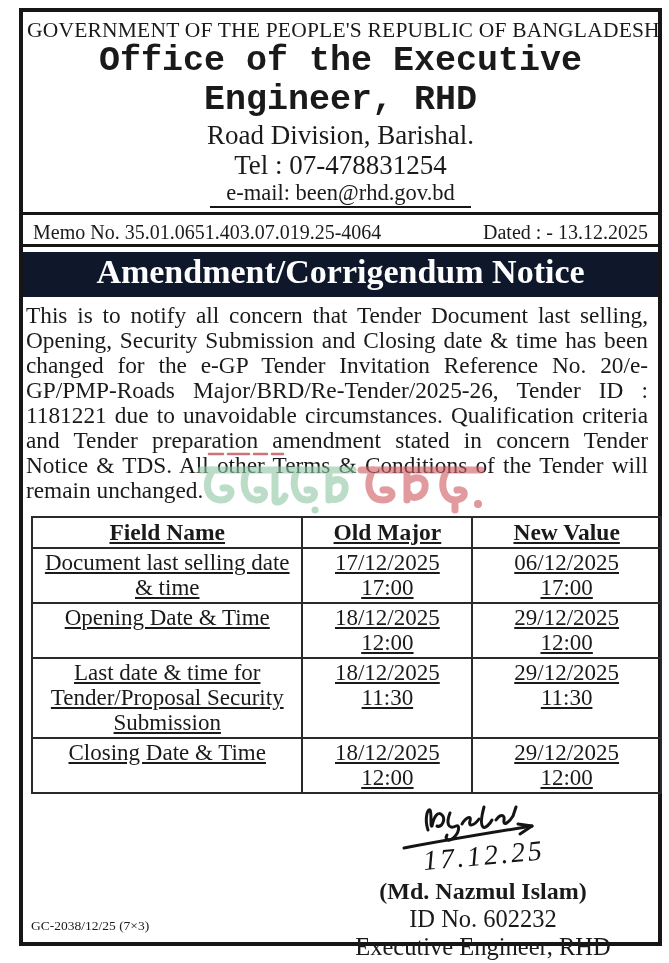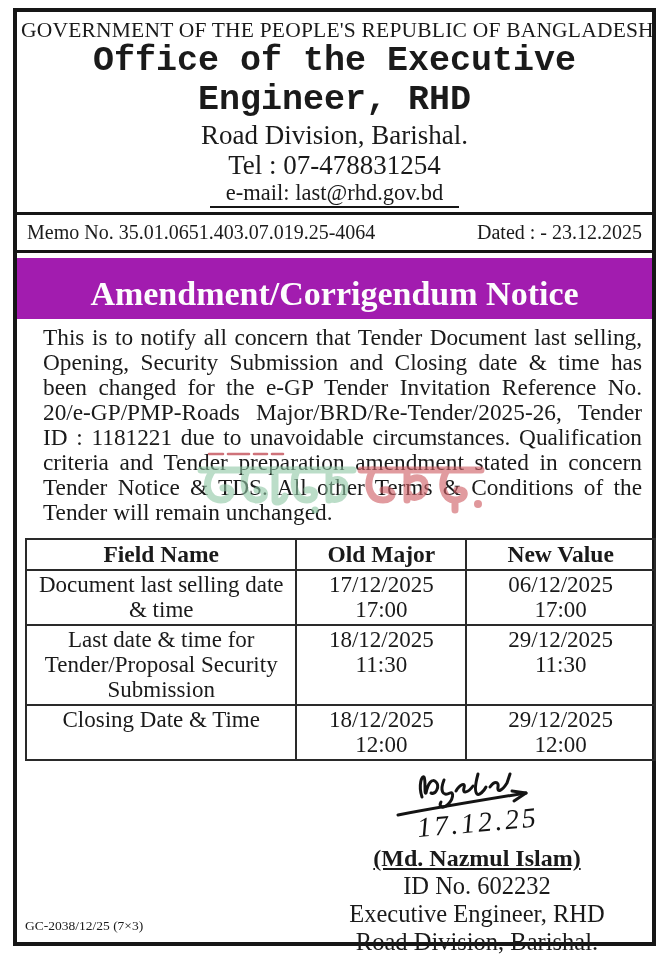--- a/index.html
+++ b/index.html
@@ -2,78 +2,78 @@
 <html><head>
 <meta charset="utf-8">
 <style>
   * { margin:0; padding:0; box-sizing:border-box; }
   html,body { background:#ffffff; }
   .page {
     position:relative; width:669px; height:963px; background:#fff;
     font-family:"Liberation Serif", serif; color:#1a1a1a; overflow:hidden;
   }
   .frame {
-    position:absolute; left:13px; top:8px; width:643px; height:938px;
+    position:absolute; left:19px; top:8px; width:643px; height:938px;
     border:4px solid #161616; background:#fff;
   }
   
   .letterhead { text-align:center; padding:6px 4px 4px; border-bottom:3px solid #161616; }
   .gov-line   { font-size:21.5px; line-height:24px; letter-spacing:0.2px; white-space:nowrap; }
   .office-line{ font-size:35px; font-weight:bold; line-height:39px;font-family:Liberation Mono, monospace; }
   .division-line { font-size:27px; line-height:30px; }
   .tel-line   { font-size:27px; line-height:30px; }
   .email-line { font-size:22.5px; line-height:25px; }
   .email-line span { display:inline-block; border-bottom:2px solid #161616; padding:0 16px 1px; }
   
   .memo-row { display:flex; justify-content:space-between; align-items:center;
-              font-size:20px; line-height:24px; padding:5px 10px 6px; border-bottom:3px solid #161616; }
+              font-size:20px; line-height:24px; padding:5px 10px 0; border-bottom:3px solid #161616; }
   
-  .banner { margin-top:5px; background:#a21caf; color:#fdfdfd; text-align:center;
-            font-weight:bold; font-size:34px; line-height:40px; padding:16px 0 5px; }
+  .banner { margin-top:5px; background:#0f172a; color:#fdfdfd; text-align:center;
+            font-weight:bold; font-size:34px; line-height:40px; padding:0 0 5px; }
   
   .body-text { font-size:23.3px; line-height:25px; text-align:justify;
-               padding:6px 10px 0 26px; }
+               padding:6px 10px 0 3px; }
   
   .amend-table { border-collapse:collapse; margin:13px 4px 0 8px; width:631px;
                  font-size:23px; table-layout:fixed; position:relative; z-index:1; }
   .amend-table th, .amend-table td {
       border:2px solid #2a2a2a; text-align:center; vertical-align:top;
-      padding:1px 4px 2px; line-height:25px; }
+      padding:1px 4px 2px; line-height:25px;text-decoration:underline; }
   .amend-table th { font-size:23.5px; font-weight:bold; padding:2px 4px; }
   .col-field { width:43%; } .col-old { width:27%; } .col-new { width:30%; }
   .row-tall td { height:79px;margin-left:32px; }
   .row-mid td  { height:54px;margin-left:21px; }
   
   .watermark { position:absolute; left:194px; top:446px; width:294px; height:74px;
                z-index:3; pointer-events:none; }
   
   .sig-block { width:330px; margin:6px 10px 0 auto; text-align:center; }
   .sig-svg   { display:block; margin:0 auto; width:235px; height:78px; }
-  .sig-name  { font-weight:bold; font-size:24px; line-height:27px;text-decoration:underline; }
+  .sig-name  { font-weight:bold; font-size:24px; line-height:27px; }
   .sig-line  { font-size:24.5px; line-height:28px; }
   
   .footer-code { position:absolute; left:8px; bottom:8px; font-size:13.5px; }
 </style>
 </head>
 <body>
 
 <div class="page">
   <div class="frame">
 
     <div class="letterhead">
       <div class="gov-line">GOVERNMENT OF THE PEOPLE'S REPUBLIC OF BANGLADESH</div>
       <div class="office-line">Office of the Executive Engineer, RHD</div>
       <div class="division-line">Road Division, Barishal.</div>
       <div class="tel-line">Tel : 07-478831254</div>
-      <div class="email-line"><span>e-mail: last@rhd.gov.bd</span></div>
+      <div class="email-line"><span>e-mail: been@rhd.gov.bd</span></div>
     </div>
 
     <div class="memo-row">
       <span>Memo No. 35.01.0651.403.07.019.25-4064</span>
-      <span>Dated : - 23.12.2025</span>
+      <span>Dated : - 13.12.2025</span>
     </div>
 
     <div class="banner">Amendment/Corrigendum Notice</div>
 
     <p class="body-text">This is to notify all concern that Tender Document last selling, Opening, Security Submission and Closing date &amp; time has been changed for the e-GP Tender Invitation Reference No. 20/e-GP/PMP-Roads Major/BRD/Re-Tender/2025-26, Tender ID : 1181221 due to unavoidable circumstances. Qualification criteria and Tender preparation amendment stated in concern Tender Notice &amp; TDS. All other Terms &amp; Conditions of the Tender will remain unchanged.</p>
 
     <table class="amend-table">
       <colgroup>
           <col class="col-field">
           <col class="col-old">
@@ -89,20 +89,31 @@
       <tbody>
         <tr class="row-mid">
           <td>Document last selling date &amp; time</td>
           <td>
             <div>17/12/2025</div>
             <div>17:00</div>
           </td>
           <td>
             <div>06/12/2025</div>
             <div>17:00</div>
+          </td>
+        </tr>
+        <tr class="row-mid">
+          <td>Opening Date &amp; Time</td>
+          <td>
+            <div>18/12/2025</div>
+            <div>12:00</div>
+          </td>
+          <td>
+            <div>29/12/2025</div>
+            <div>12:00</div>
           </td>
         </tr>
         <tr class="row-tall">
           <td>Last date &amp; time for Tender/Proposal Security Submission</td>
           <td>
             <div>18/12/2025</div>
             <div>11:30</div>
           </td>
           <td>
             <div>29/12/2025</div>

